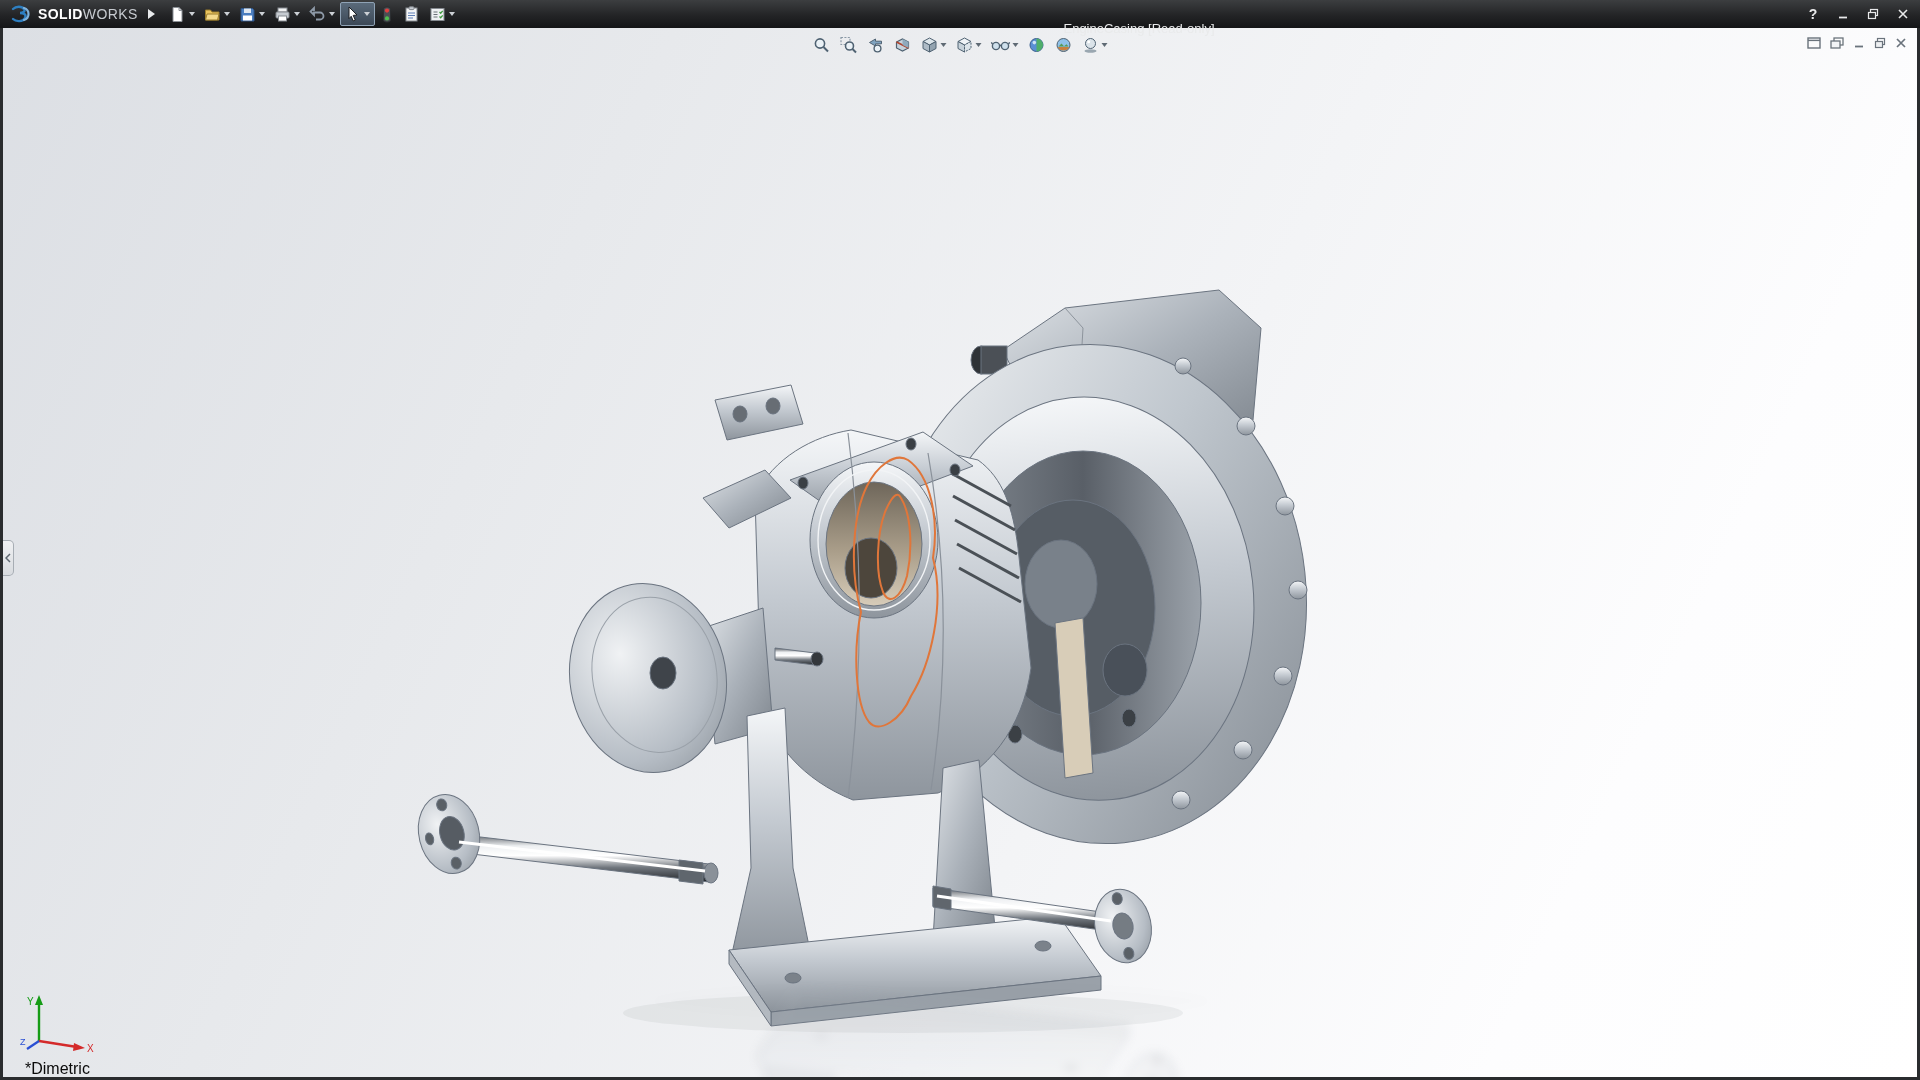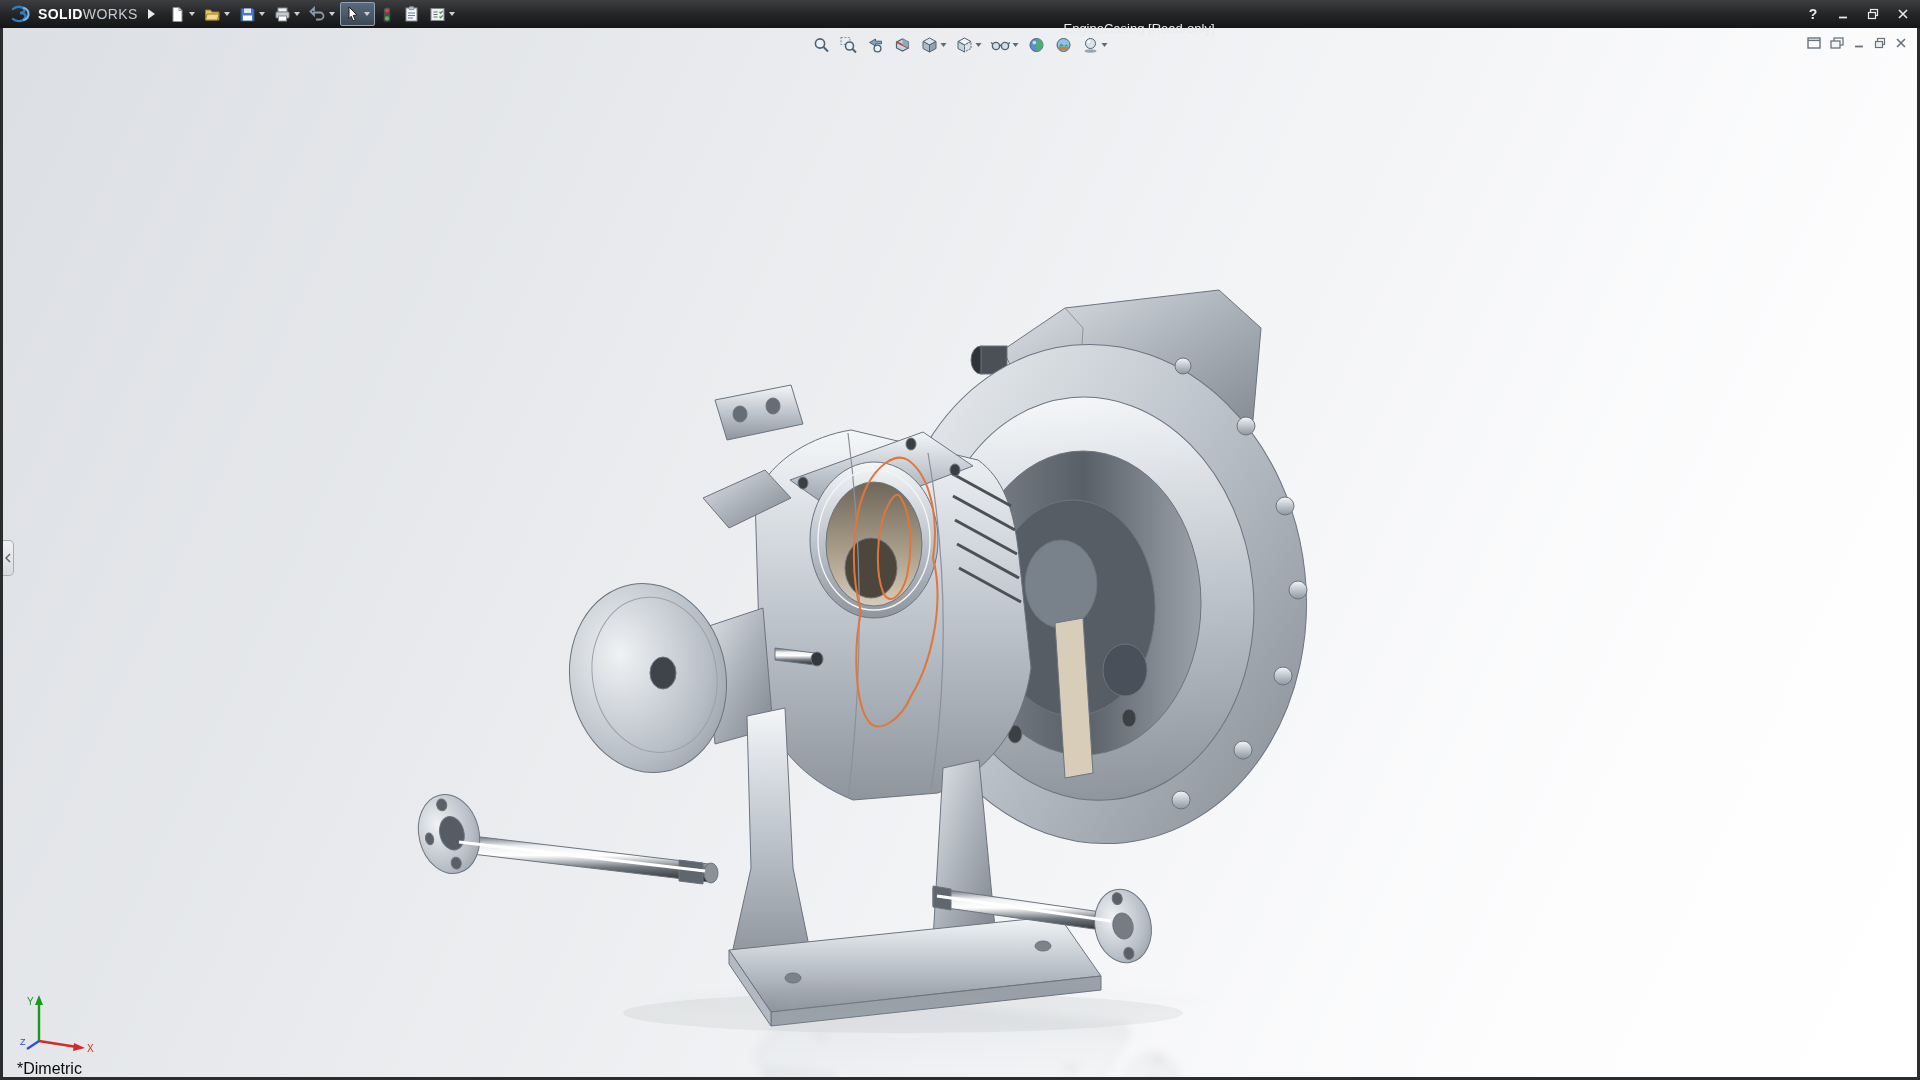--- a/index.html
+++ b/index.html
@@ -39,21 +39,21 @@
   .hud-btn svg { display:block; }
 
   .mdi { position:absolute; top:9px; right:10px; display:flex; align-items:center; gap:9px; z-index:10; }
   .mdi-btn svg { display:block; }
 
   .collapse-tab { position:absolute; left:0; top:512px; width:11px; height:36px;
                   background:linear-gradient(#f0f1f3,#d8dbdf); border:1px solid #a7adb4; border-left:none;
                   border-radius:0 5px 5px 0; display:flex; align-items:center; justify-content:center;
                   color:#5d6670; font-size:8px; z-index:10; }
 
-  .orientation { position:absolute; left:14px; bottom:-1px; font-size:16px; color:#0a0a0a; z-index:11; }
+  .orientation { position:absolute; left:22px; bottom:-1px; font-size:16px; color:#0a0a0a; z-index:11; }
   .triad { position:absolute; left:16px; bottom:24px; z-index:11; }
   .triad text { font-family:"Liberation Sans",sans-serif; }
 </style>
 </head>
 <body>
 
 <div class="app">
 
   <div class="titlebar">
     <div class="brand">

